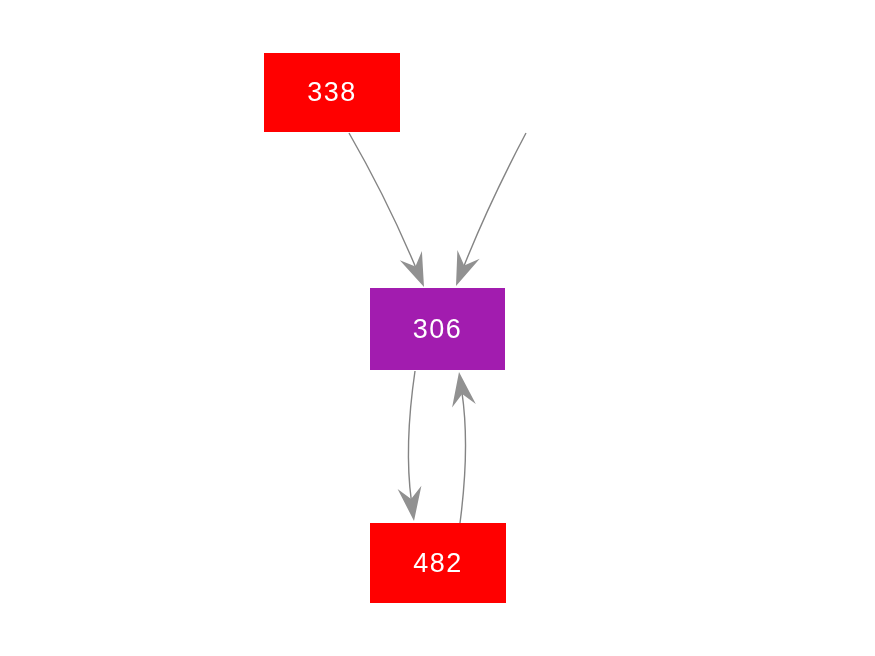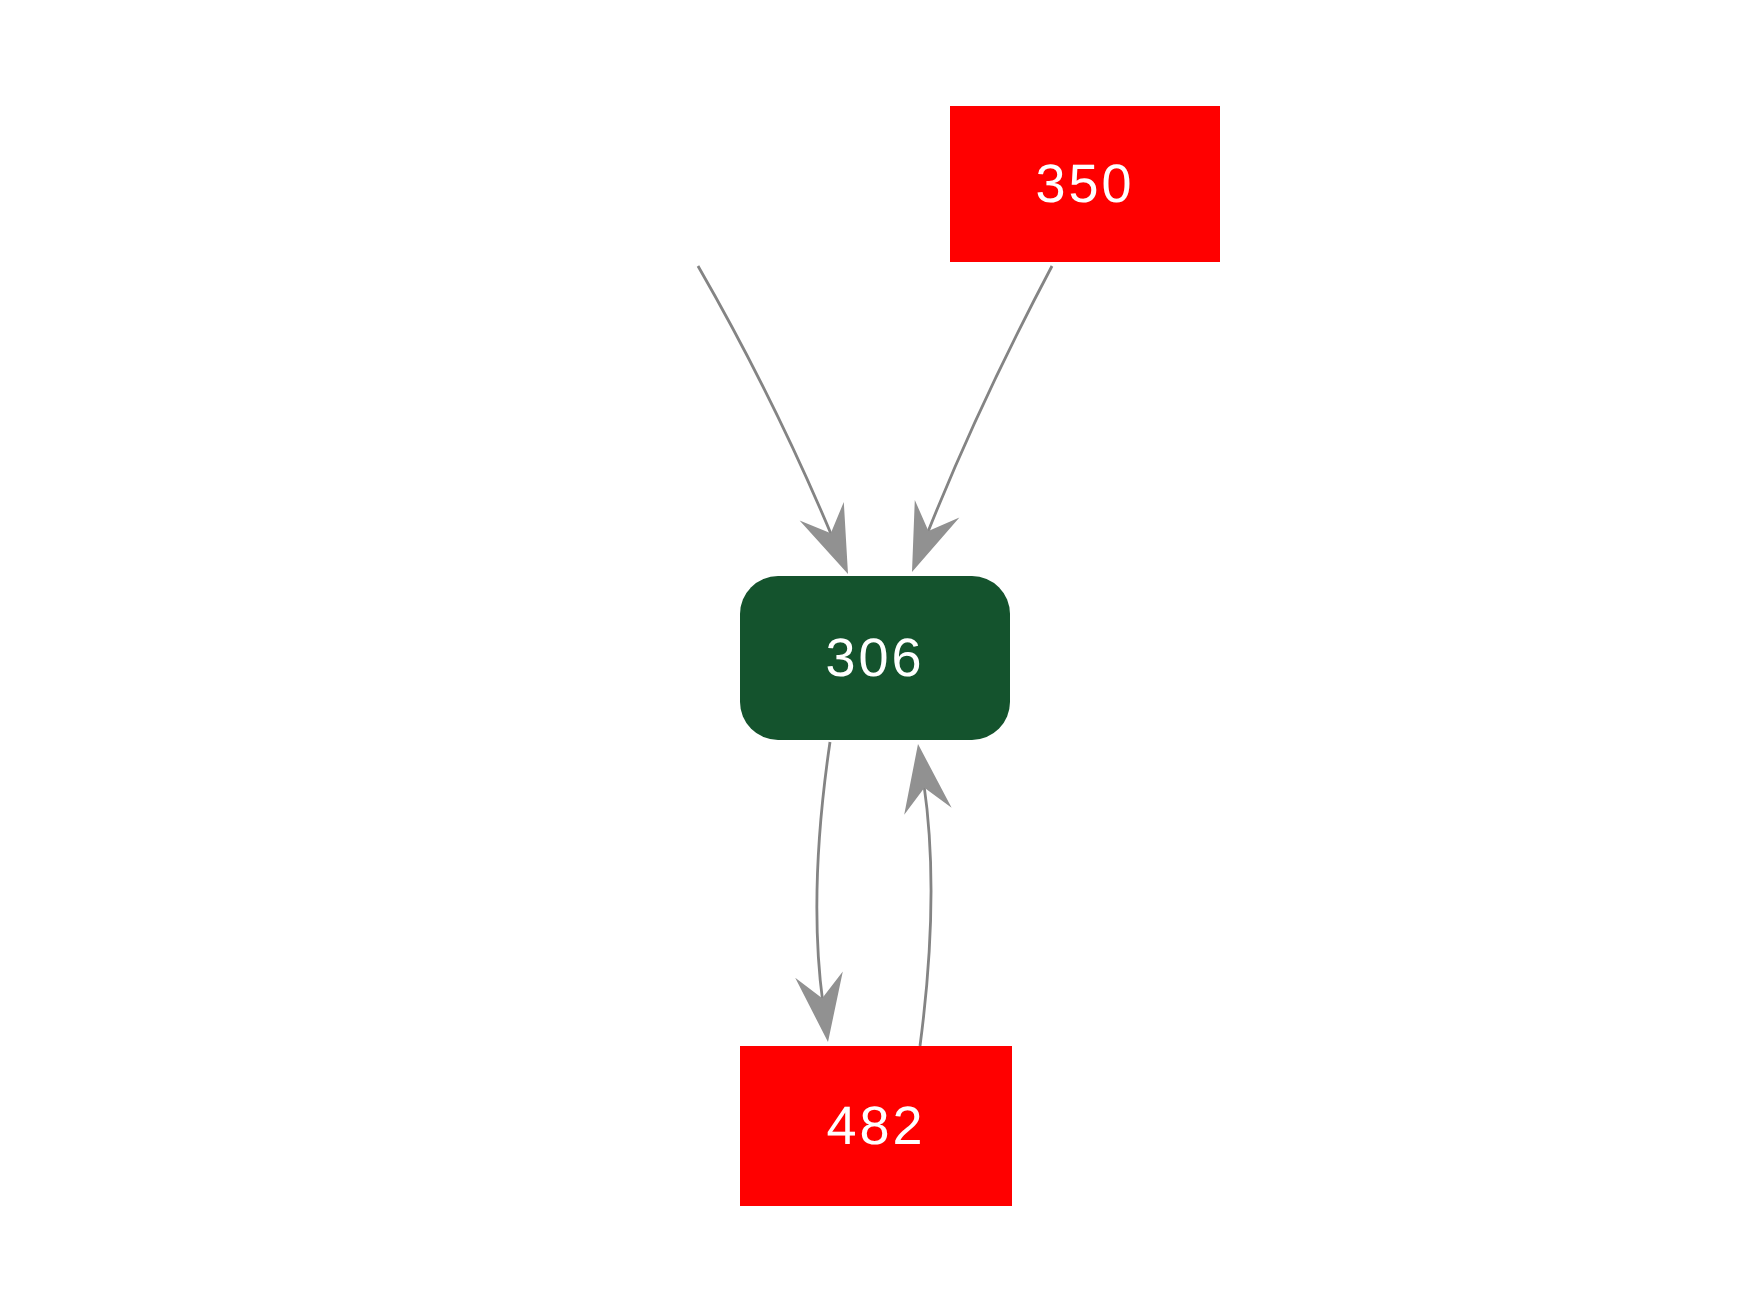--- a/index.html
+++ b/index.html
@@ -52,23 +52,23 @@
       <path d="M 349 133 Q 387 199 416.2 268.6" fill="none" stroke="#848484" stroke-width="1.4"></path>
       <polygon points="424.0,287.0 399.8,260.3 415.4,266.6 421.9,251.0" fill="#919191"></polygon>
       <path d="M 526 133 Q 489 203 463.4 267.4" fill="none" stroke="#848484" stroke-width="1.4"></path>
       <polygon points="456.0,286.0 457.4,250.0 464.2,265.5 479.7,258.8" fill="#919191"></polygon>
       <path d="M 415 371 Q 404 446 411.4 501.2" fill="none" stroke="#848484" stroke-width="1.4"></path>
       <polygon points="414.0,521.0 397.6,488.9 411.1,499.1 421.4,485.7" fill="#919191"></polygon>
       <path d="M 460 523 Q 470 447 461.9 391.8" fill="none" stroke="#848484" stroke-width="1.4"></path>
       <polygon points="459.0,372.0 475.8,403.9 462.2,393.9 452.1,407.4" fill="#919191"></polygon>
     </svg>
   <div class="nodes-layer">
-      <div class="node" style="left: 475px; top: 53px; width: 135px; height: 78px; background: rgb(255, 0, 0); color: rgb(255, 255, 255);">
-        <span>350</span>
+      <div class="node" style="left: 264px; top: 53px; width: 136px; height: 79px; background: rgb(255, 0, 0); color: rgb(255, 255, 255);">
+        <span>338</span>
       </div>
-      <div class="node" style="left: 370px; top: 288px; width: 135px; height: 82px; background: #14532d; color: rgb(255, 255, 255); border-radius: 19px;">
+      <div class="node" style="left: 370px; top: 288px; width: 135px; height: 82px; background: #a21caf; color: rgb(255, 255, 255);">
         <span>306</span>
       </div>
       <div class="node" style="left: 370px; top: 523px; width: 136px; height: 80px; background: rgb(255, 0, 0); color: rgb(255, 255, 255);">
         <span>482</span>
       </div>
     </div>
 </div>
 
 </body></html>

